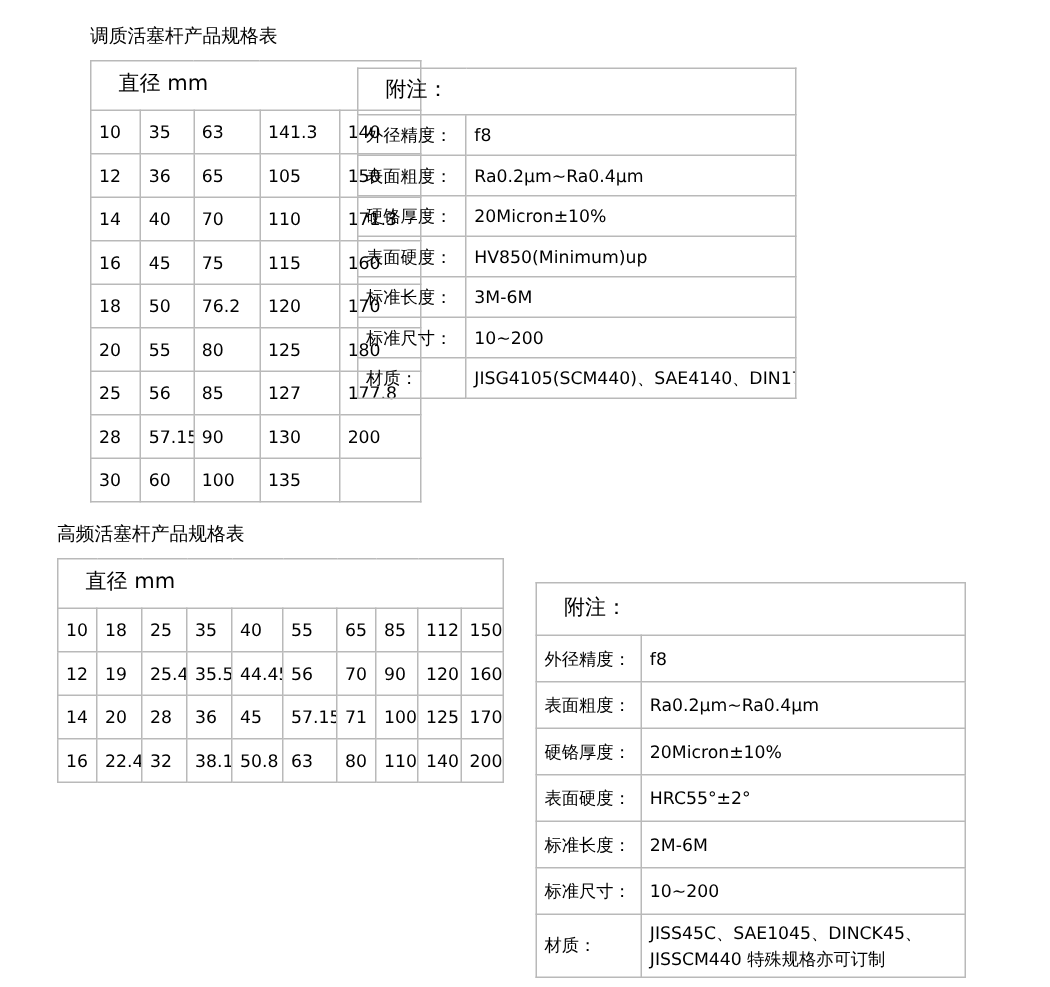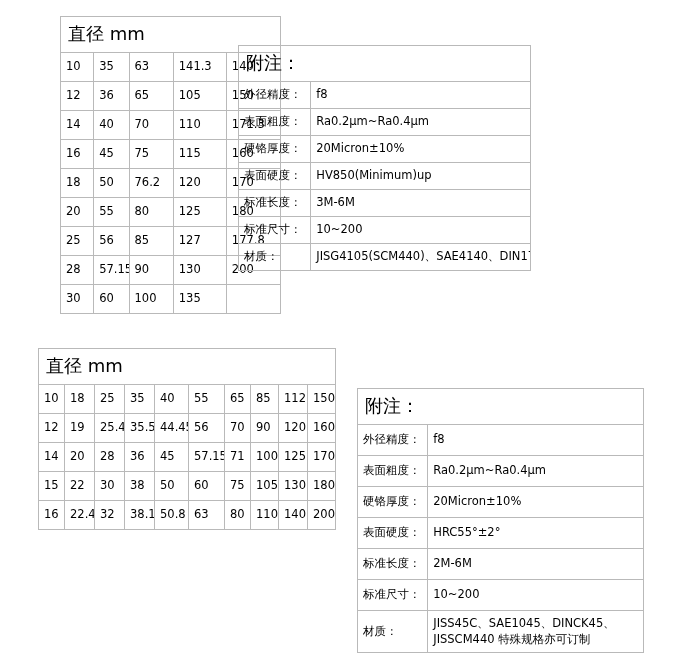--- a/index.html
+++ b/index.html
@@ -34,22 +34,22 @@
     font-weight: normal;
     text-align: left;
     padding: 4px 5px;
     color: #000;
     vertical-align: middle;
     line-height: 1.25;
     white-space: nowrap;
     overflow: hidden;
   }
   table.spec td.head-cell {
-    font-size: 18px;
-    padding: 6px 7px;
+    font-size: 14px;
+    padding: 6px 18px;
   }
   .note-label {
     width: 70px;
   }
 
   
   #sec1 { left: 60px; top: 16px; }
   #tbl1 { width: 221px; }
   #tbl1 td { height: 20px; }
   #tbl1 col.c0 { width: 30px; }
@@ -85,20 +85,21 @@
   #tbl4 { width: 287px; }
   #tbl4 td { height: 22px; }
   #tbl4 col.m0 { width: 70px; }
   #tbl4 col.m1 { width: 215px; }
   #tbl4 td.two-line { white-space: normal; line-height: 1.45; margin-left: 48px; }
 </style>
 </head>
 <body>
 
 <div class="section" id="sec1">
+  <div class="section-title">调质活塞杆产品规格表</div>
   <table class="spec" id="tbl1">
     <colgroup>
         <col class="c0">
         <col class="c1">
         <col class="c2">
         <col class="c3">
         <col class="c4">
       </colgroup>
     <tbody>
       <tr>
@@ -207,20 +208,21 @@
       </tr>
       <tr>
         <td class="note-label">材质：</td>
         <td>JISG4105(SCM440)、SAE4140、DIN17204</td>
       </tr>
     </tbody>
   </table>
 </div>
 
 <div class="section" id="sec3">
+  <div class="section-title">高频活塞杆产品规格表</div>
   <table class="spec" id="tbl3">
     <colgroup>
         <col class="d0">
         <col class="d1">
         <col class="d2">
         <col class="d3">
         <col class="d4">
         <col class="d5">
         <col class="d6">
         <col class="d7">
@@ -261,32 +263,20 @@
         <td>28</td>
         <td>36</td>
         <td>45</td>
         <td>57.15</td>
         <td>71</td>
         <td>100</td>
         <td>125</td>
         <td>170</td>
       </tr>
       <tr>
-        <td>15</td>
-        <td>22</td>
-        <td>30</td>
-        <td>38</td>
-        <td>50</td>
-        <td>60</td>
-        <td>75</td>
-        <td>105</td>
-        <td>130</td>
-        <td>180</td>
-      </tr>
-      <tr>
         <td>16</td>
         <td>22.4</td>
         <td>32</td>
         <td>38.1</td>
         <td>50.8</td>
         <td>63</td>
         <td>80</td>
         <td>110</td>
         <td>140</td>
         <td>200</td>

